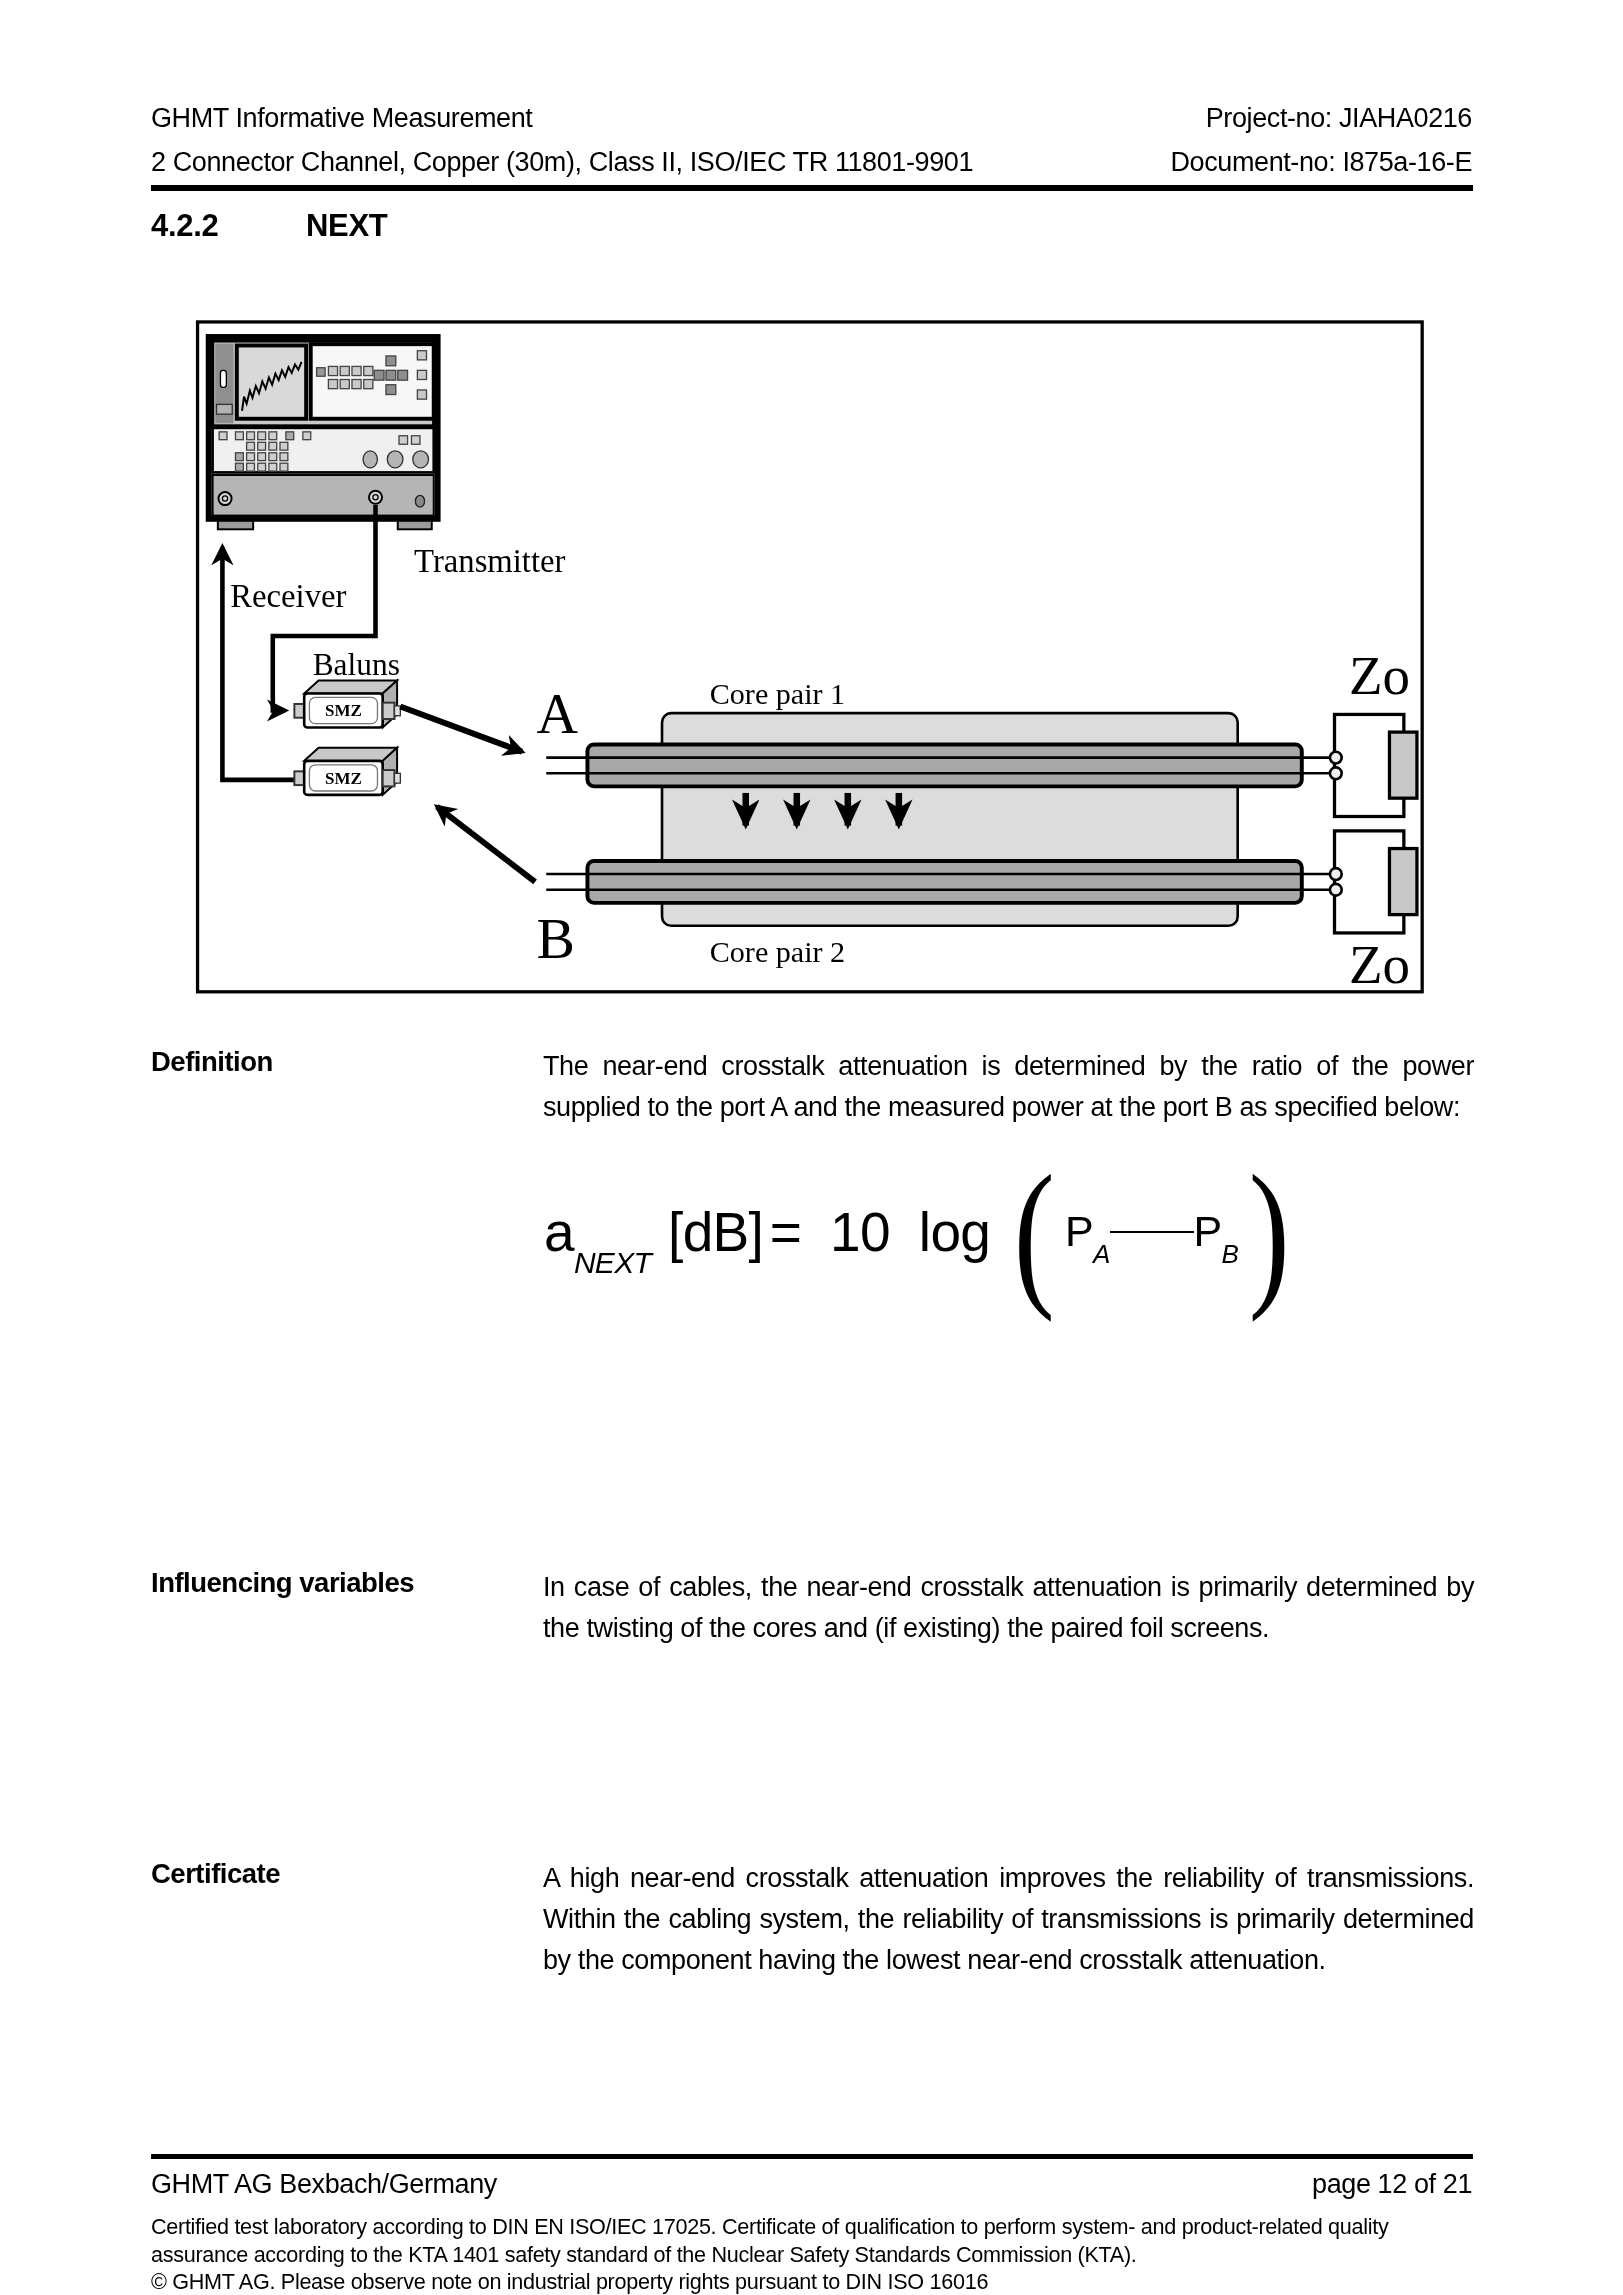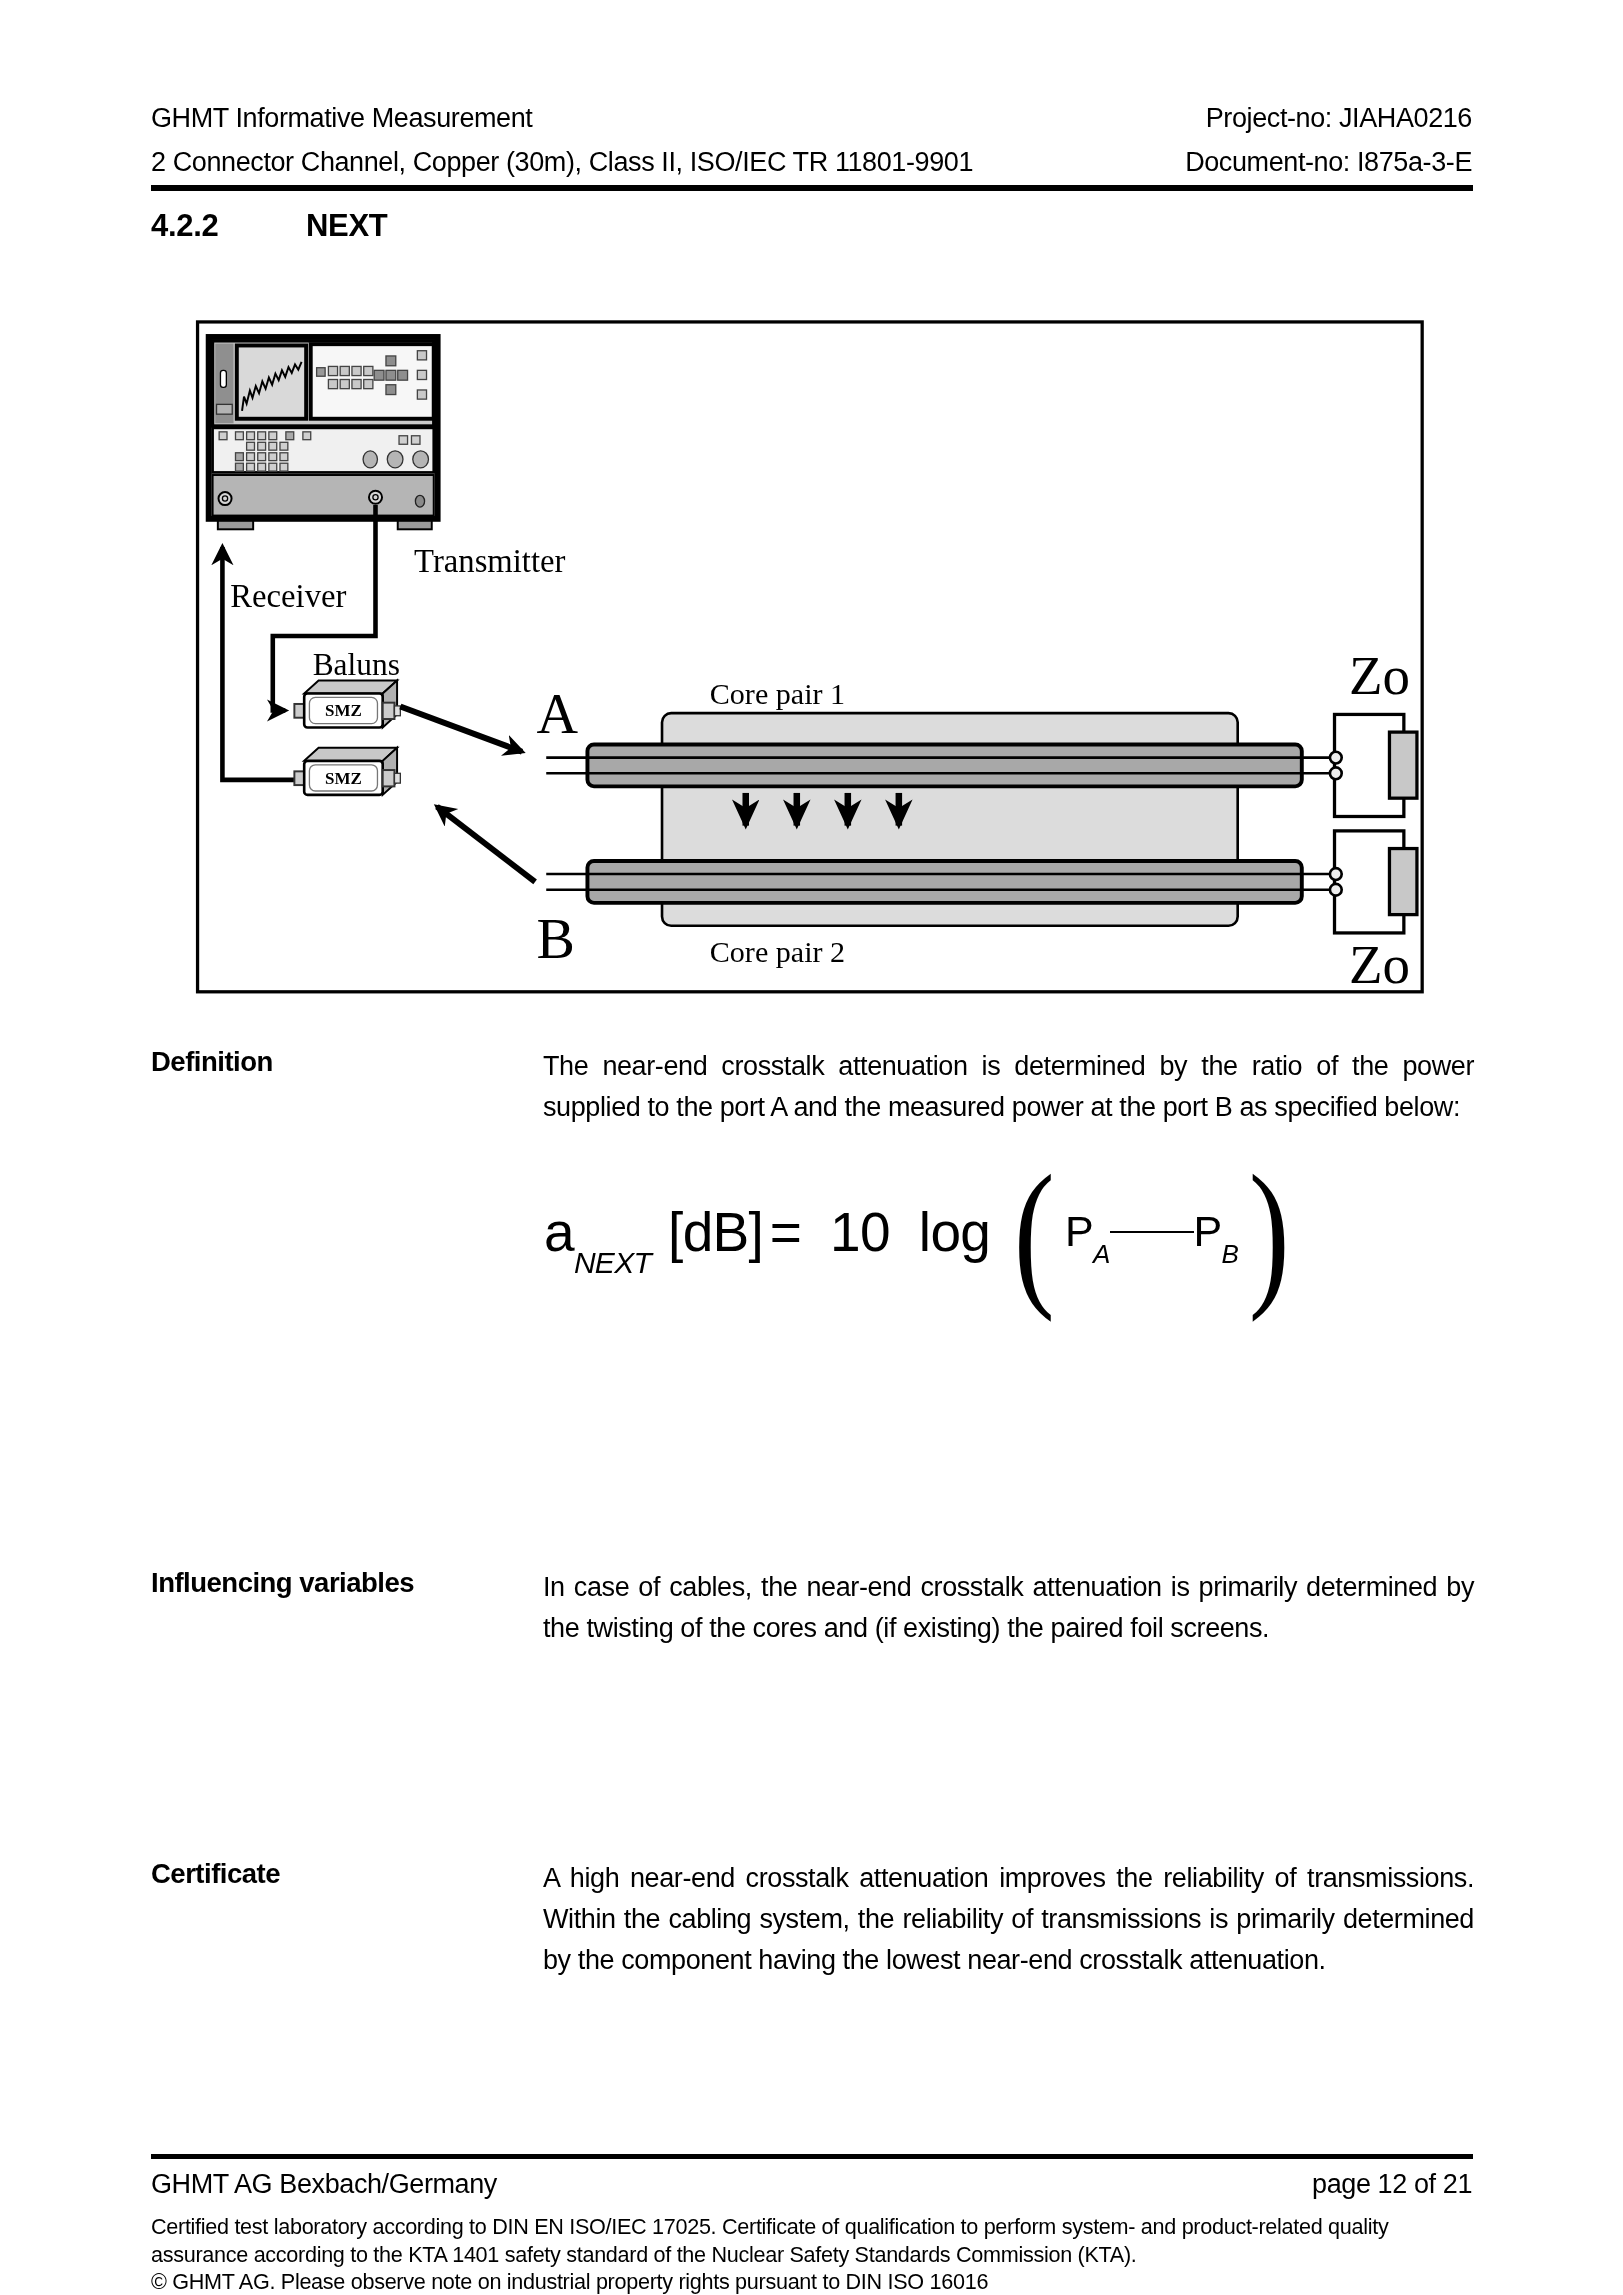--- a/index.html
+++ b/index.html
@@ -31,21 +31,21 @@
   svg text{font-family:"Liberation Serif",serif;fill:#000;}
 </style>
 </head>
 <body>
 
 <div class="page">
 
   <div class="abs hline" style="left:151px;top:103px;">GHMT Informative Measurement</div>
   <div class="abs hline" style="right:151px;top:103px;">Project-no: JIAHA0216</div>
   <div class="abs hline" style="left:151px;top:147px;">2 Connector Channel, Copper (30m), Class II, ISO/IEC TR 11801-9901</div>
-  <div class="abs hline" style="right:151px;top:147px;">Document-no: I875a-3-E</div>
+  <div class="abs hline" style="right:151px;top:147px;">Document-no: I875a-16-E</div>
   <div class="abs hdr-rule"></div>
 
   <div class="abs sec-head" style="left:151px;top:208px;">4.2.2</div>
   <div class="abs sec-head" style="left:306px;top:208px;">NEXT</div>
 
   <svg class="abs" style="left:0;top:0;" width="1623" height="2295" viewBox="0 0 2481 3508">
     <defs>
       <marker id="ah" markerUnits="userSpaceOnUse" markerWidth="64" markerHeight="56" refX="28" refY="17" orient="auto">
         <path d="M0,0 L34,17 L0,34 L10,17 Z" fill="#000"></path>
       </marker>

